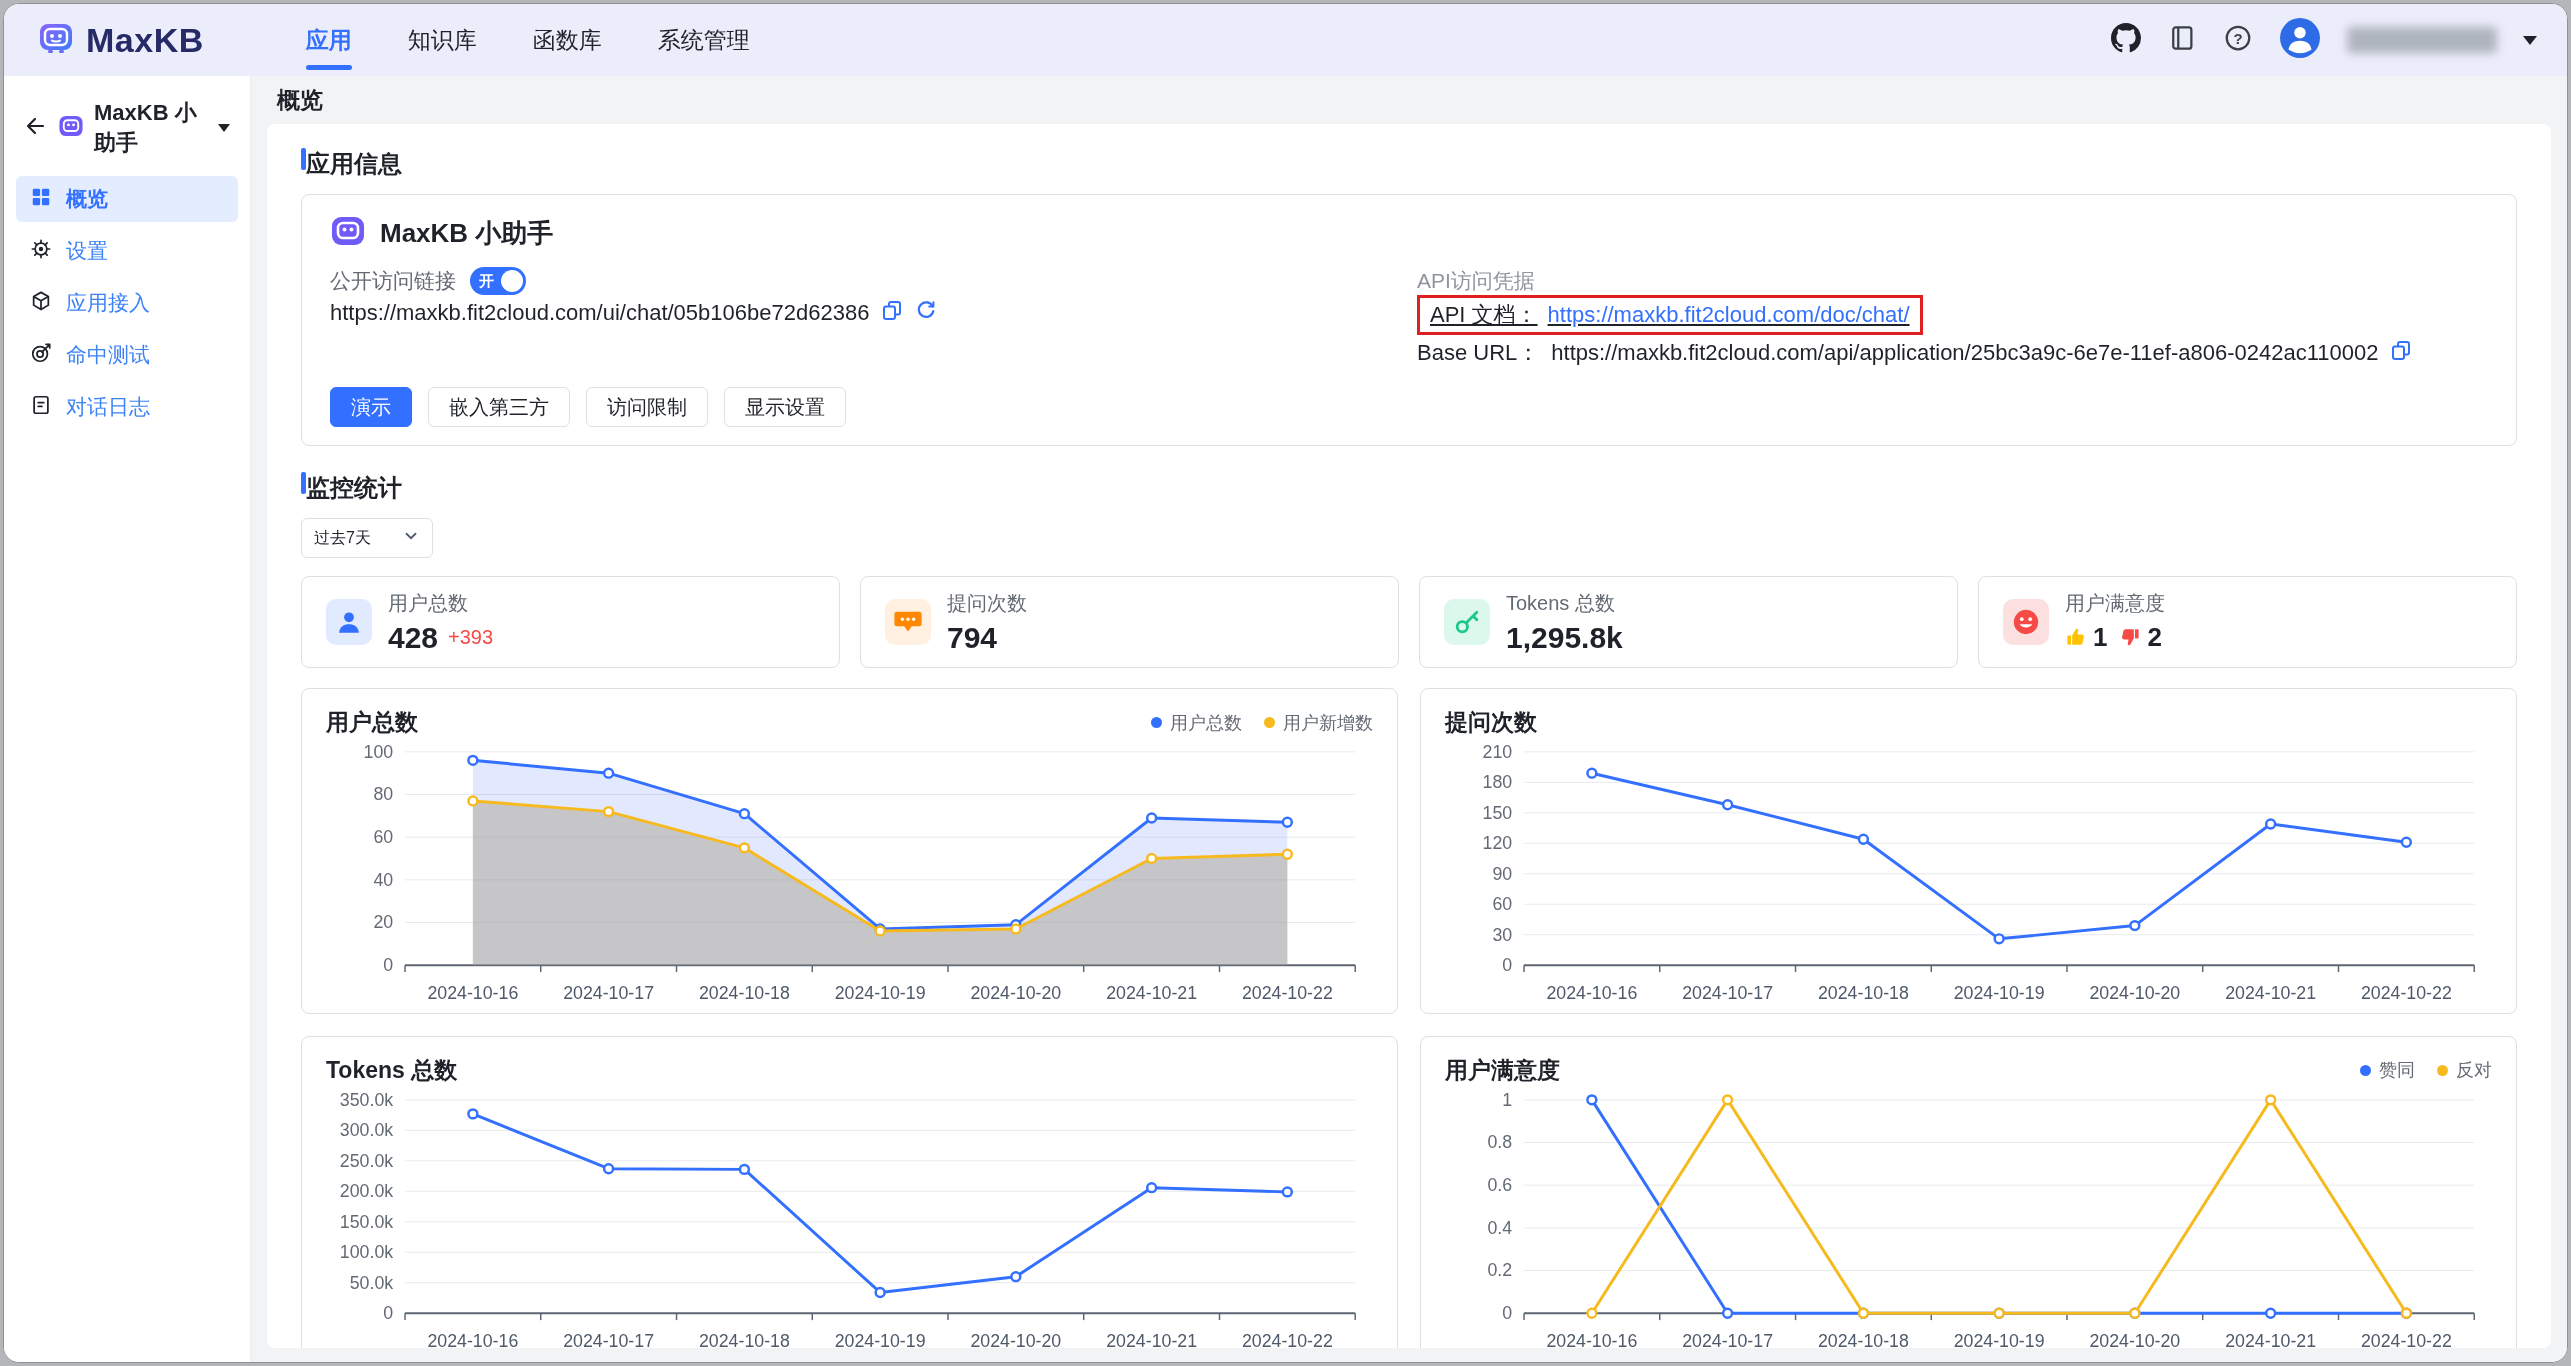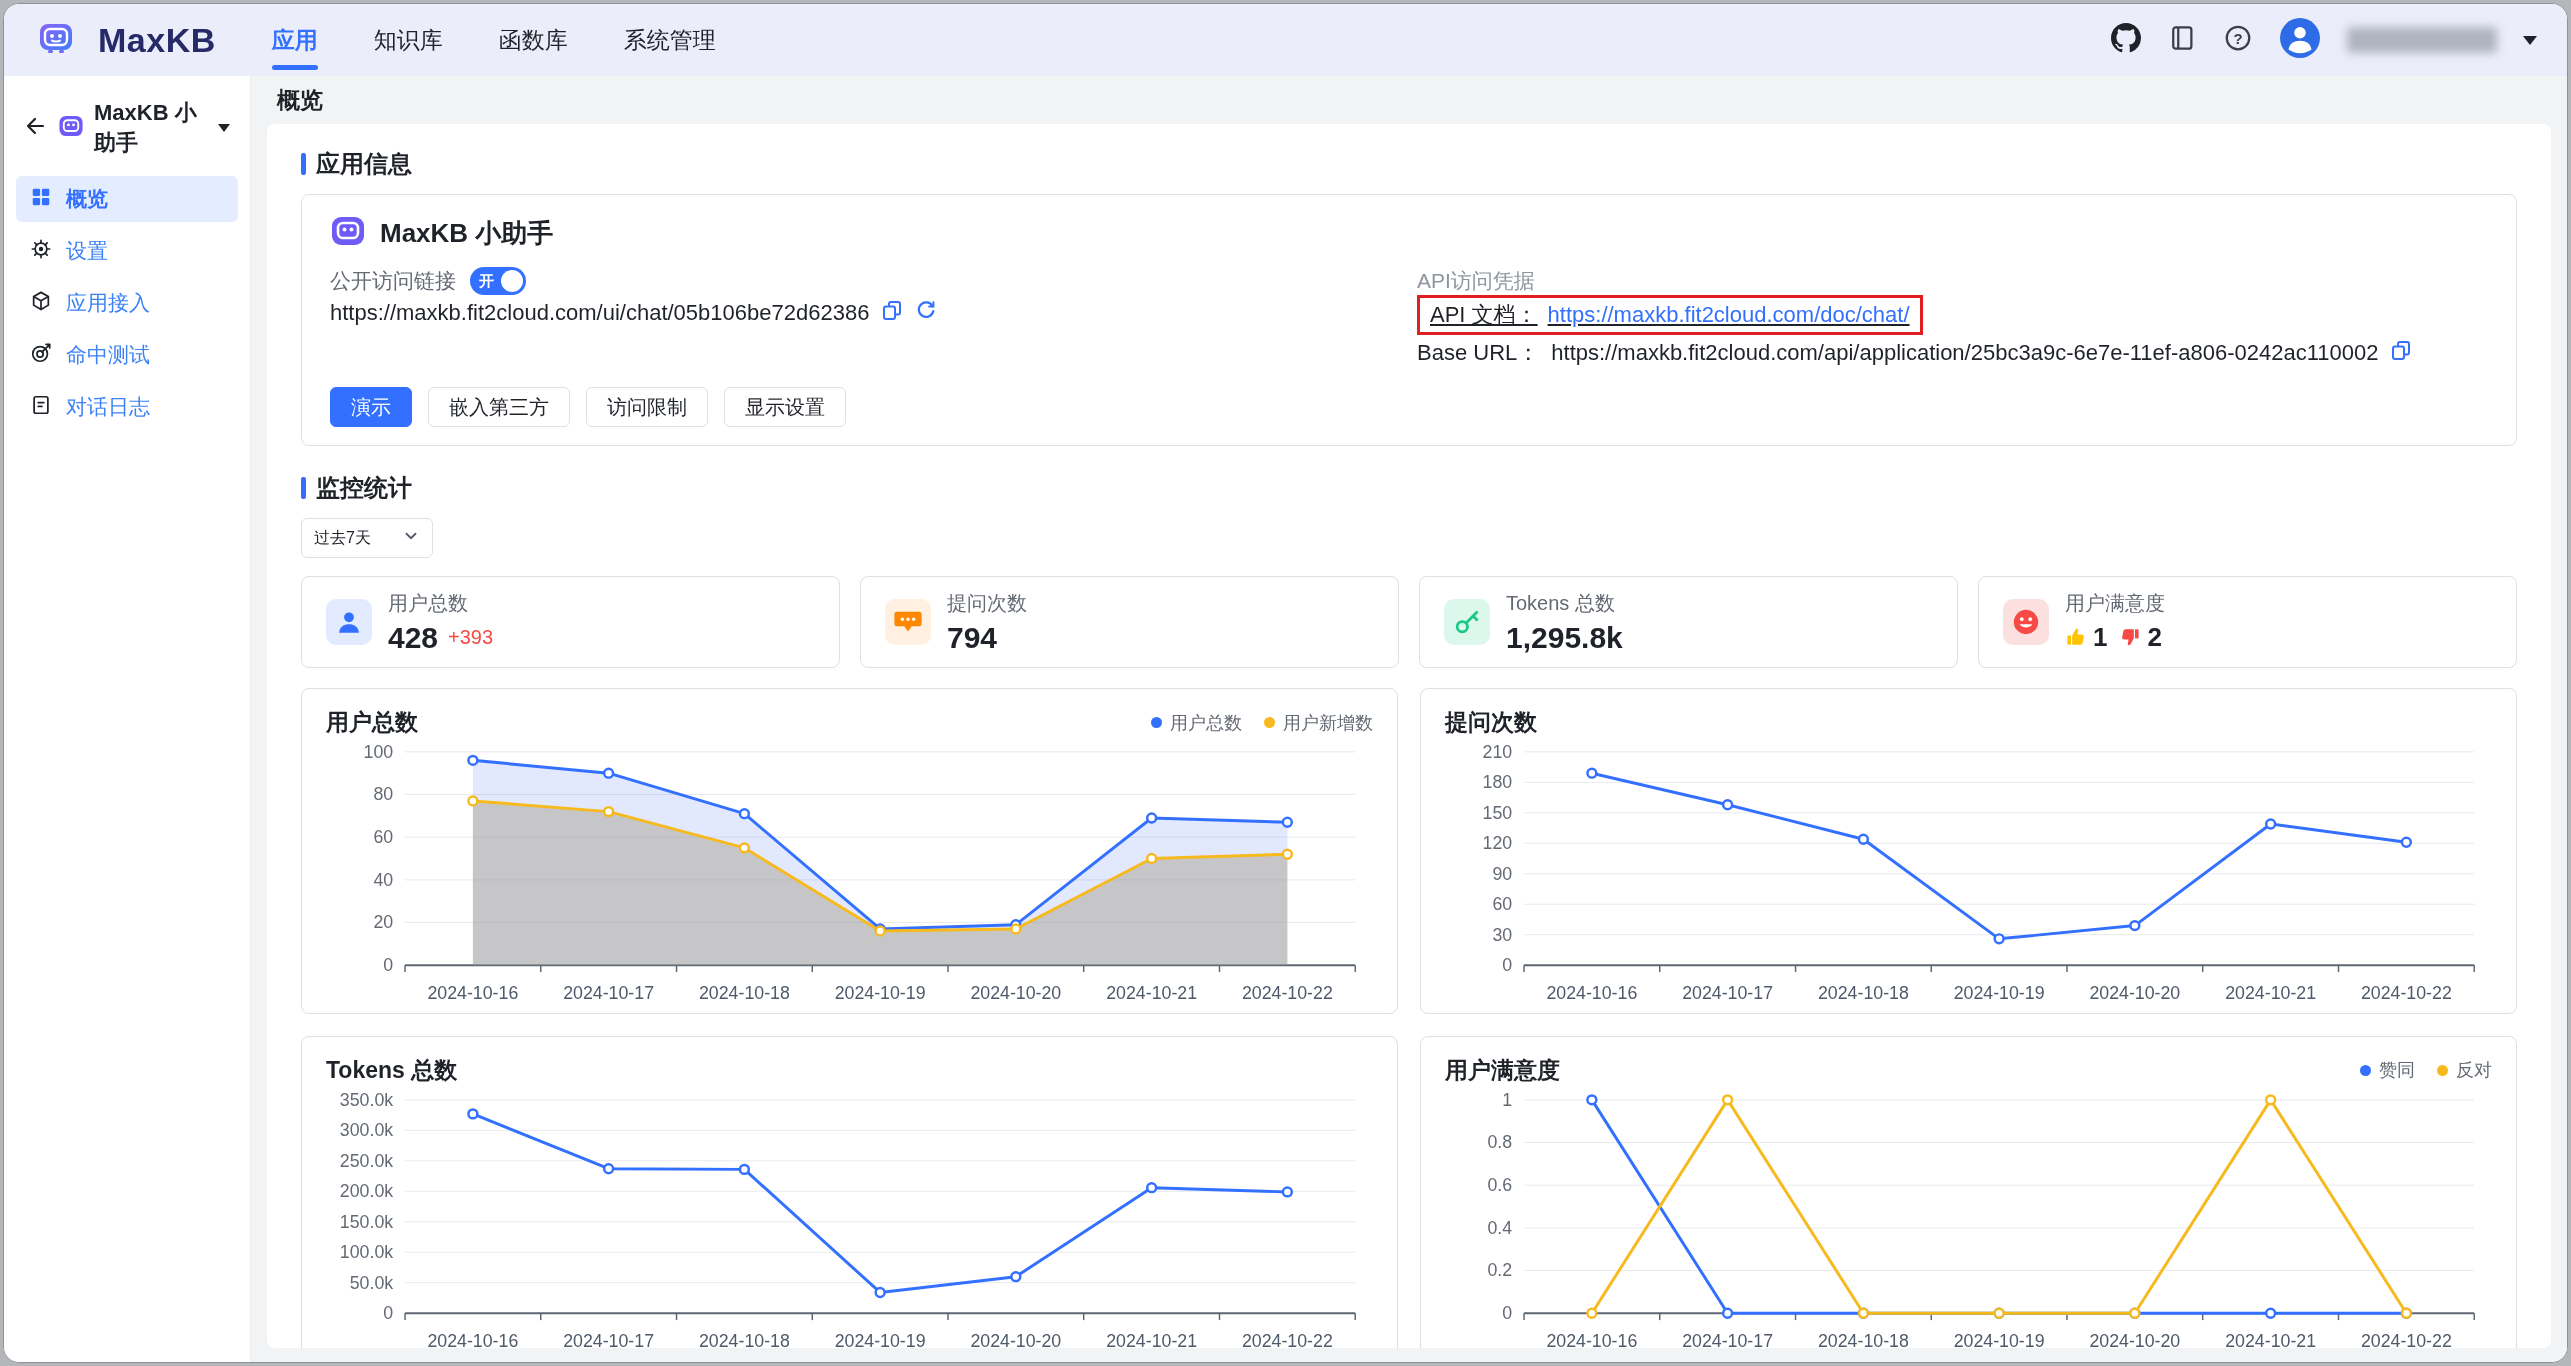--- a/index.html
+++ b/index.html
@@ -2,21 +2,21 @@
 <html><head>
 <meta charset="utf-8">
 <style>
   * { margin:0; padding:0; box-sizing:border-box; }
   html,body { width:2571px; height:1366px; background:#b4b6b9; font-family:"Liberation Sans","DejaVu Sans",sans-serif; }
   .window { position:absolute; inset:3px; border-radius:16px; overflow:hidden; background:#fff; border:1px solid #8f9194; }
 
   
   .navbar { height:72px; background:#ECEDFB; display:flex; align-items:center; justify-content:space-between; padding:0 30px 0 34px; }
   .nav-left { display:flex; align-items:center; height:100%; }
-  .logo { display:flex; align-items:center; gap:24px; margin-right:56px; }
+  .logo { display:flex; align-items:center; gap:12px; margin-right:102px; }
   .logo-text { font-size:34px; font-weight:800; color:#262A66; letter-spacing:.5px; }
   .nav-items { display:flex; align-items:center; gap:56px; height:100%; }
   .nav-item { font-size:23px; color:#1F2329; height:100%; display:flex; align-items:center; position:relative; cursor:pointer; }
   .nav-item.active { color:#3370FF; font-weight:700; }
   .nav-item.active::after { content:""; position:absolute; left:50%; transform:translateX(-50%); bottom:6px; width:46px; height:5px; border-radius:3px; background:#3370FF; }
   .nav-right { display:flex; align-items:center; gap:26px; }
   .name-blur { width:150px; height:26px; border-radius:4px; background:#aeb4bd; filter:blur(5px); }
   .caret-down { width:0; height:0; border-left:7px solid transparent; border-right:7px solid transparent; border-top:9px solid #1F2329; }
 
   
@@ -26,21 +26,21 @@
   .app-selector .app-name { font-size:22px; font-weight:600; color:#1F2329; flex:1; }
   .menu-item { display:flex; align-items:center; gap:14px; height:46px; padding:0 14px; border-radius:6px; margin-bottom:6px; font-size:21px; color:#3b82f6; cursor:pointer; }
   .menu-item.active { background:#E4EDFF; color:#3370FF; font-weight:600; }
   .menu-item svg { flex:none; }
 
   .main { flex:1; background:#F2F3F5; overflow:hidden; }
   .page-header { height:48px; display:flex; align-items:center; padding:0 26px; }
   .page-title { font-size:23px; font-weight:700; color:#1F2329; }
   .content-panel { background:#fff; border-radius:8px; margin:0 16px; height:1224px; padding:24px 34px; overflow:hidden; }
 
-  .section-title { display:flex; align-items:center; gap:10px; margin-bottom:14px; }
+  .section-title { display:flex; align-items:flex-start; margin-bottom:14px; }
   .section-bar { width:5px; height:22px; background:#3370FF; border-radius:2px; }
   .section-text { font-size:24px; font-weight:700; color:#1F2329; }
 
   
   .info-card { border:1px solid #DEE0E3; border-radius:8px; padding:18px 28px 18px 28px; margin-bottom:26px; }
   .info-name-row { display:flex; align-items:center; gap:14px; margin-bottom:10px; }
   .info-name { font-size:26px; font-weight:700; color:#1F2329; }
   .info-cols { display:flex; }
   .info-col-left { width:50%; }
   .info-col-right { width:50%; padding-left:8px; }

